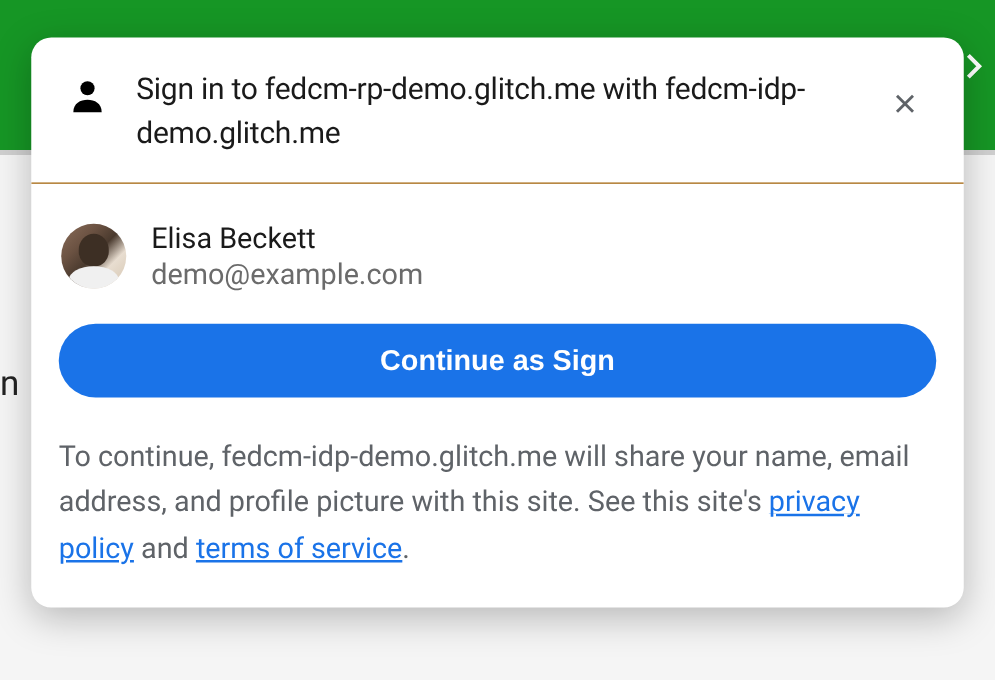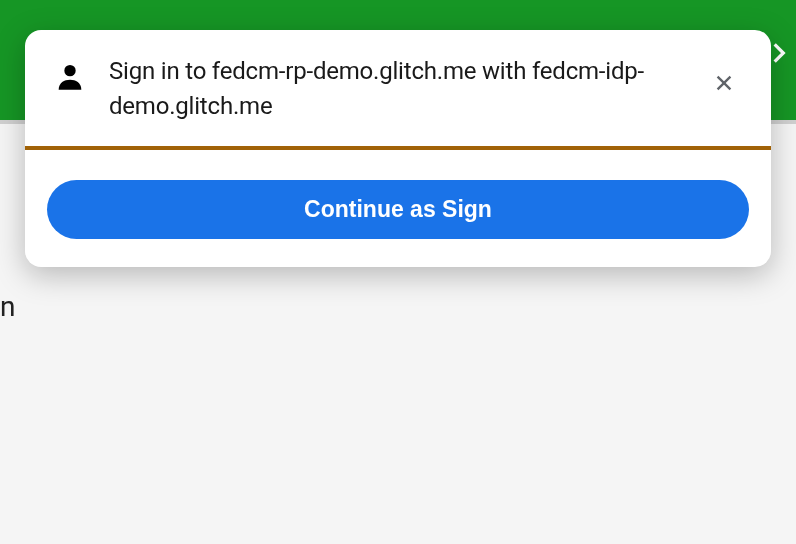--- a/index.html
+++ b/index.html
@@ -60,21 +60,21 @@
       right: 25px;
       background: #fff;
       border-radius: 16px;
       box-shadow: 0 8px 30px rgba(0,0,0,0.25);
       overflow: hidden;
     }
     .dialog-header {
       display: flex;
       align-items: flex-start;
       padding: 24px 28px 22px 28px;
-      border-bottom: 4px solid #a16207;
+      border-bottom: 1px solid #a16207;
       gap: 22px;
     }
     .person-icon {
       width: 34px;
       flex-shrink: 0;
       margin-top: 6px;
       display: flex;
       flex-direction: column;
       align-items: center;
     }
@@ -215,17 +215,27 @@
     <div class="dialog-title">Sign in to fedcm-rp-demo.glitch.me with fedcm-idp-demo.glitch.me</div>
     <div class="close-button">
       <svg viewBox="0 0 24 24" fill="none">
           <line x1="5" y1="5" x2="19" y2="19"></line>
           <line x1="19" y1="5" x2="5" y2="19"></line>
         </svg>
     </div>
   </div>
 
   <div class="dialog-body">
+    <div class="account-row">
+      <div class="avatar"></div>
+      <div class="account-info">
+        <div class="account-name">Elisa Beckett</div>
+        <div class="account-email">demo@example.com</div>
+      </div>
+    </div>
 
     <button class="continue-button">Continue as Sign</button>
 
+    <div class="disclosure">
+      <span>To continue, fedcm-idp-demo.glitch.me will share your name, email address, and profile picture with this site. See this site's </span><a>privacy policy</a><span> and </span><a>terms of service</a><span>.</span>
+    </div>
   </div>
 </div>
 
 </body></html>

